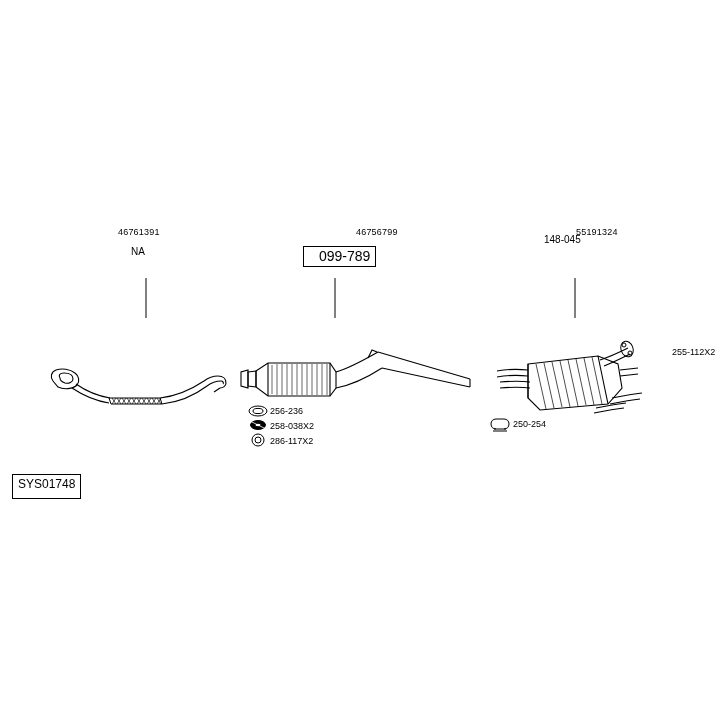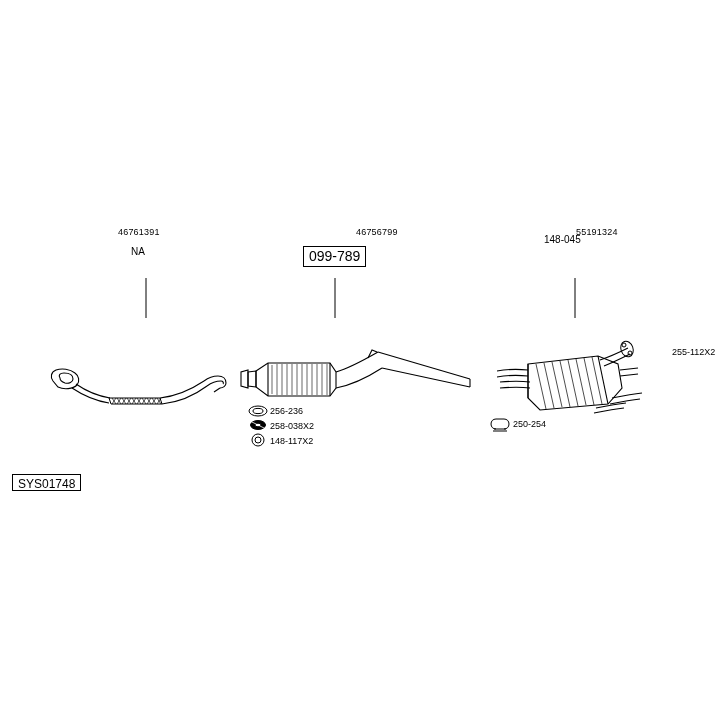--- a/index.html
+++ b/index.html
@@ -27,34 +27,34 @@
     letter-spacing: 0.2px;
     white-space: nowrap;
   }
   .part-label {
     position: absolute;
     font-size: 10px;
     white-space: nowrap;
   }
   .part-label.boxed {
     border: 1px solid #000;
-    padding: 2px 5px 3px 5px;
+    padding: 2px 5px 3px 15px;
     font-size: 14px;
     line-height: 1;
   }
   .acc-label {
     position: absolute;
     font-size: 9px;
     white-space: nowrap;
   }
   .sys-label {
     position: absolute;
     font-size: 12px;
     border: 1px solid #000;
-    padding: 3px 5px 0 5px;
+    padding: 3px 5px 8px 5px;
     line-height: 1;
     white-space: nowrap;
   }
   svg { display: block; }
 </style>
 </head>
 <body>
 
 <svg id="diagram" viewBox="0 0 720 720">
 
@@ -210,17 +210,17 @@
 <div class="part-label" style="left:131px; top:246px;">NA</div>
 
 <div class="oem-code" style="left:312px; top:227px;margin-left:44px;">46756799</div>
 <div class="part-label boxed" style="left:303px; top:246px;">099-789</div>
 
 <div class="oem-code" style="left:552px; top:227px;padding-left:24px;">55191324</div>
 <div class="part-label" style="left:544px; top:234px;">148-045</div>
 
 <div class="acc-label" style="left:270px; top:406px;text-align:center;">256-236</div>
 <div class="acc-label" style="left:270px; top:421px;">258-038X2</div>
-<div class="acc-label" style="left:270px; top:436px;">148-117X2</div>
+<div class="acc-label" style="left:270px; top:436px;">286-117X2</div>
 <div class="acc-label" style="left:513px; top:419px;">250-254</div>
 <div class="acc-label" style="left:672px; top:347px;">255-112X2</div>
 
 <div class="sys-label" style="left:12px; top:474px;">SYS01748</div>
 
 </body></html>

